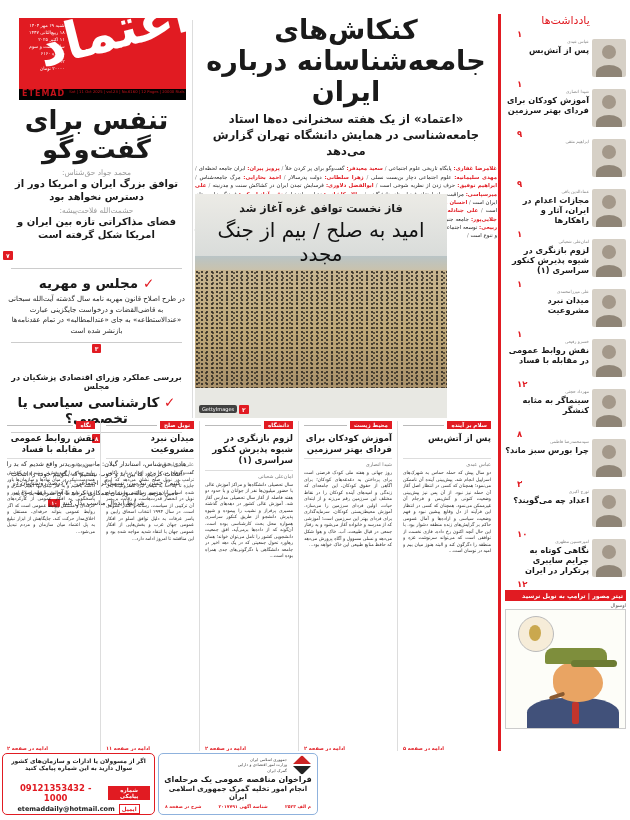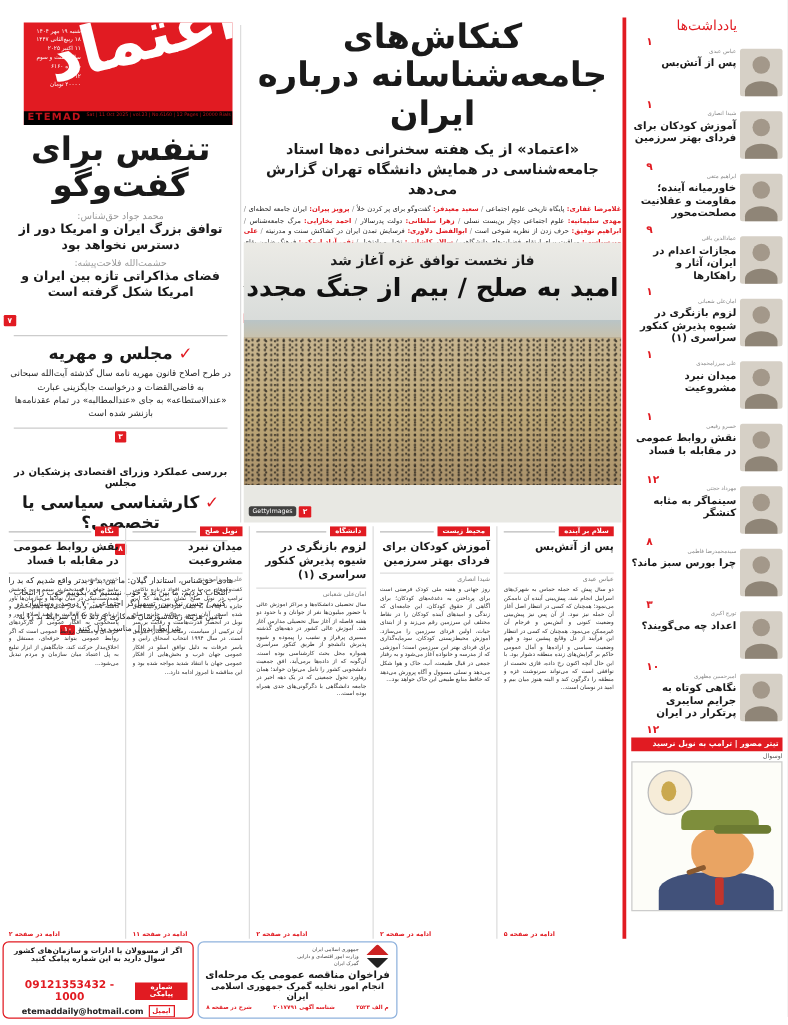--- a/index.html
+++ b/index.html
@@ -32,37 +32,37 @@
   .brief-text .badge{font-size:5px;}
   
   .main-story{position:absolute;left:195px;top:14px;width:302px;text-align:center;}
   .main-title{font-size:27px;font-weight:bold;line-height:1.15;letter-spacing:-0.5px;}
   .main-sub{font-size:11.5px;font-weight:bold;line-height:1.4;margin-top:4px;}
   .speakers{margin-top:5px;font-size:5.4px;line-height:1.55;text-align:justify;color:#222;}
   .spk-name{color:#e11b22;font-weight:bold;}
   .spk-sep{color:#888;}
   .speakers-badge{text-align:left;margin-top:1px;}
   
-  .photo{position:absolute;left:195px;top:194px;width:302px;height:224px;overflow:hidden;background:#e8e8e3;}
+  .photo{position:absolute;left:195px;top:194px;width:252px;height:224px;overflow:hidden;background:#e8e8e3;}
   .ph-sky{position:absolute;top:0;left:0;right:0;height:62px;background:linear-gradient(#ecebe6,#d9dcda);}
   .ph-sea{position:absolute;top:62px;left:0;right:0;height:14px;background:linear-gradient(#b9c4c6,#c9c2ad);}
   .ph-beach{position:absolute;top:76px;left:0;right:0;height:118px;
     background:
       radial-gradient(circle at 2px 2px, rgba(45,40,33,.85) .7px, transparent 1.3px),
       radial-gradient(circle at 4px 3px, rgba(25,22,18,.7) .6px, transparent 1.2px),
       linear-gradient(#c7b590,#bda777 55%,#a8906a);
     background-size:5px 4px,7px 5px,100% 100%;}
   .ph-crowdband{position:absolute;top:76px;left:0;right:0;height:16px;background:rgba(40,34,28,.45);}
   .ph-road{position:absolute;bottom:0;left:0;right:0;height:30px;
     background:
       repeating-linear-gradient(90deg, #2c2username 0, transparent 0),
       repeating-linear-gradient(90deg, rgba(20,18,15,.85) 0 16px, rgba(120,110,95,.15) 16px 30px),
       linear-gradient(#8d8472,#6e6656);}
   .ph-kicker{position:absolute;top:8px;left:0;right:0;text-align:center;font-size:11px;font-weight:bold;color:#1a1a1a;}
-  .ph-title{position:absolute;top:24px;left:0;right:0;text-align:center;font-size:20px;font-weight:bold;color:#111;}
+  .ph-title{position:absolute;top:24px;left:0;right:0;text-align:center;font-size:20px;font-weight:normal;color:#111;}
   .ph-credit{position:absolute;left:4px;bottom:4px;direction:ltr;display:flex;align-items:center;gap:2px;}
   .ph-credit .chip{background:rgba(10,10,10,.75);color:#fff;font-size:5px;padding:1px 3px;border-radius:2px;}
   
   .columns{position:absolute;left:2px;top:421px;width:494px;height:330px;display:flex;}
   .col{flex:1;padding:0 5px;border-left:1px solid #ddd;box-sizing:border-box;display:flex;flex-direction:column;overflow:hidden;}
   .col:last-child{border-left:none;}
   .col-tabrow{display:flex;align-items:center;gap:3px;}
   .col-tabrow .line{flex:1;border-top:1px solid #bbb;}
   .col-tab{background:#e11b22;color:#fff;font-size:5.5px;font-weight:bold;padding:1px 4px;white-space:nowrap;}
   .col-title{font-size:8.6px;font-weight:bold;line-height:1.3;margin:4px 0 3px;text-align:right;min-height:22px;}
@@ -265,21 +265,20 @@
             </div>
           </div>
         </div>
 
         <div class="note">
           <div class="note-num">۹</div>
           <div class="note-row">
             <div class="avatar"></div>
             <div class="note-text">
               <div class="note-author">ابراهیم متقی</div>
-              <div class="note-title">خاورمیانه آینده؛ مقاومت و عقلانیت مصلحت‌محور</div>
             </div>
           </div>
         </div>
 
         <div class="note">
           <div class="note-num">۹</div>
           <div class="note-row">
             <div class="avatar"></div>
             <div class="note-text">
               <div class="note-author">عمادالدین باقی</div>

